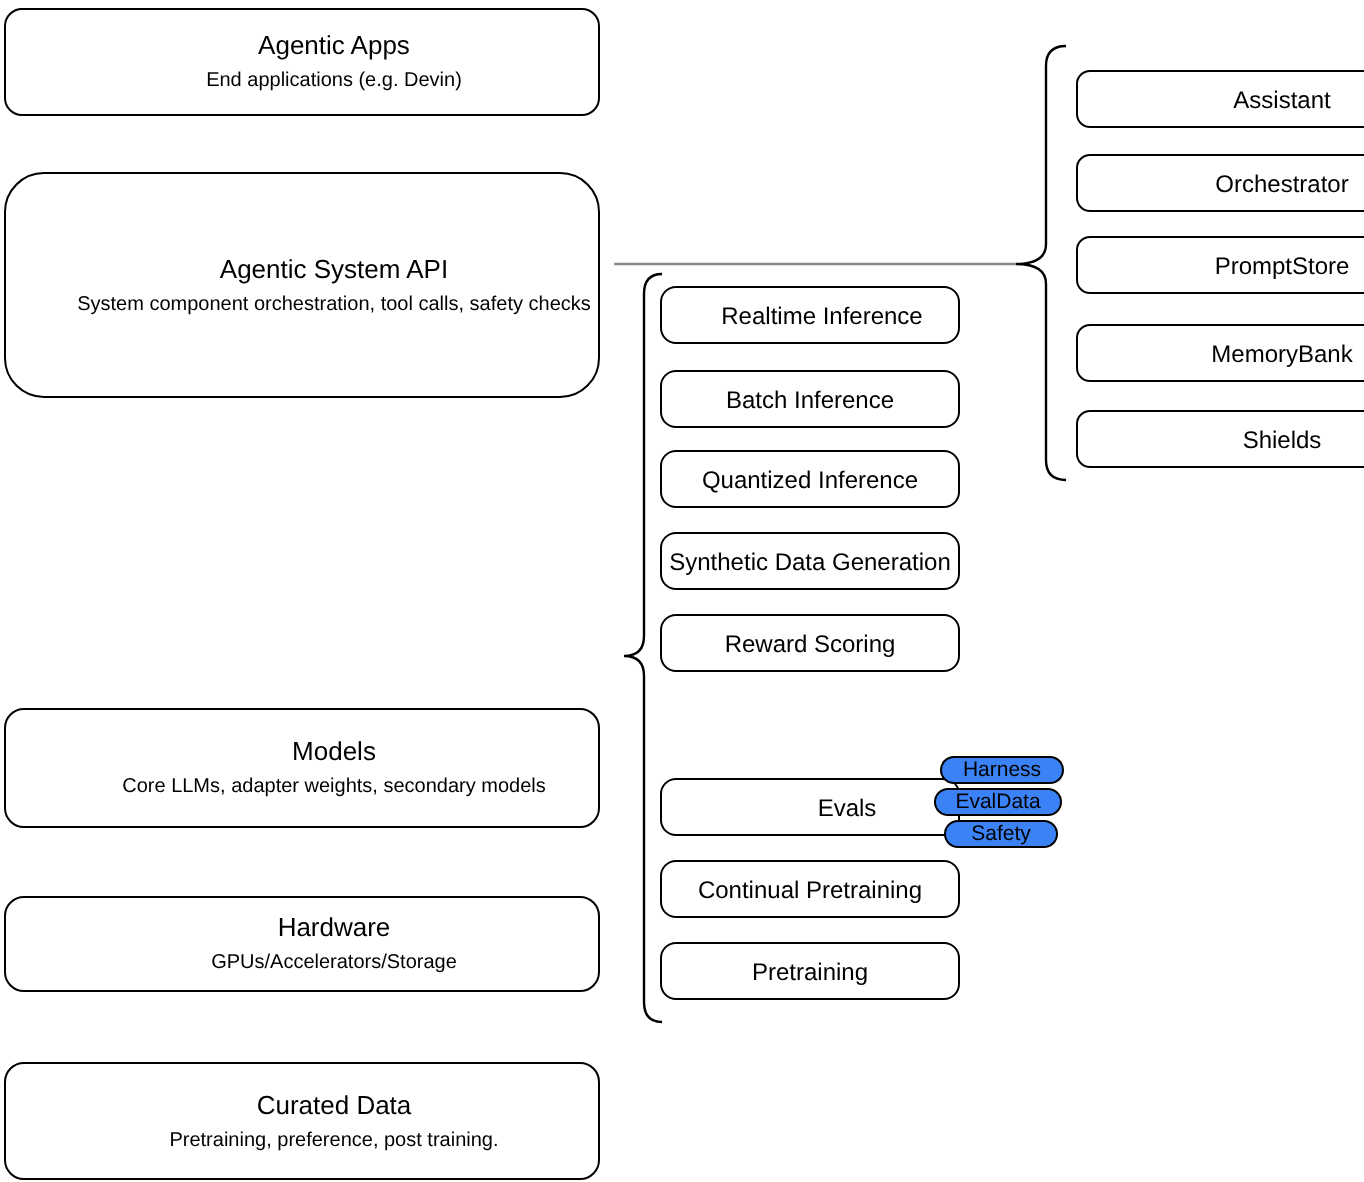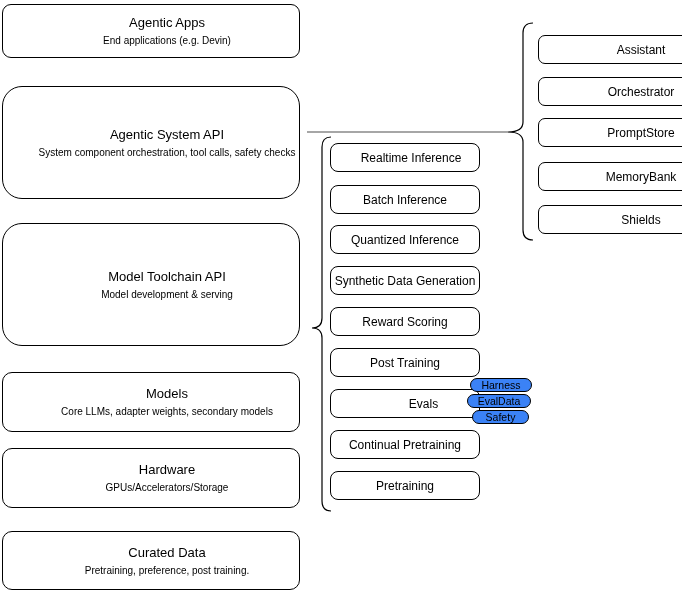--- a/index.html
+++ b/index.html
@@ -96,46 +96,41 @@
   <div class="node lbox" style="top:4px;   height:54px;  border-radius:9px;">
     <div class="ltitle">Agentic Apps</div>
     <div class="lsub">End applications (e.g. Devin)</div>
   </div>
 
   <div class="node lbox" style="top:86px;  height:113px; border-radius:20px;">
     <div class="ltitle">Agentic System API</div>
     <div class="lsub">System component orchestration, tool calls, safety checks</div>
   </div>
 
-  <div class="node lbox" style="top:223px; height:123px; border-radius:20px;">
-    <div class="ltitle">Model Toolchain API</div>
-    <div class="lsub">Model development &amp; serving</div>
-  </div>
 
-  <div class="node lbox" style="top:372px; height:60px;  border-radius:10px;">
+  <div class="node lbox" style="top:354px; height:60px;  border-radius:10px;">
     <div class="ltitle">Models</div>
     <div class="lsub">Core LLMs, adapter weights, secondary models</div>
   </div>
 
-  <div class="node lbox" style="top:448px; height:60px;  border-radius:10px;">
+  <div class="node lbox" style="top:448px; height:48px;  border-radius:10px;">
     <div class="ltitle">Hardware</div>
     <div class="lsub">GPUs/Accelerators/Storage</div>
   </div>
 
   <div class="node lbox" style="top:531px; height:59px;  border-radius:10px;">
     <div class="ltitle">Curated Data</div>
     <div class="lsub">Pretraining, preference, post training.</div>
   </div>
 
   <div class="node mbox" style="top:143px;padding-left:12px;">Realtime Inference</div>
   <div class="node mbox" style="top:185px;">Batch Inference</div>
   <div class="node mbox" style="top:225px;">Quantized Inference</div>
   <div class="node mbox" style="top:266px;">Synthetic Data Generation</div>
   <div class="node mbox" style="top:307px;">Reward Scoring</div>
-  <div class="node mbox" style="top:348px;">Post Training</div>
   <div class="node mbox" style="top:389px;padding-left:37px;">Evals</div>
   <div class="node mbox" style="top:430px;">Continual Pretraining</div>
   <div class="node mbox" style="top:471px;">Pretraining</div>
 
   <div class="node pill" style="left:470px; top:378px; width:62px;">Harness</div>
   <div class="node pill" style="left:467px; top:394px; width:64px;">EvalData</div>
   <div class="node pill" style="left:472px; top:410px; width:57px;text-align:center;">Safety</div>
 
   <div class="node rbox" style="top:35px;">Assistant</div>
   <div class="node rbox" style="top:77px;">Orchestrator</div>

